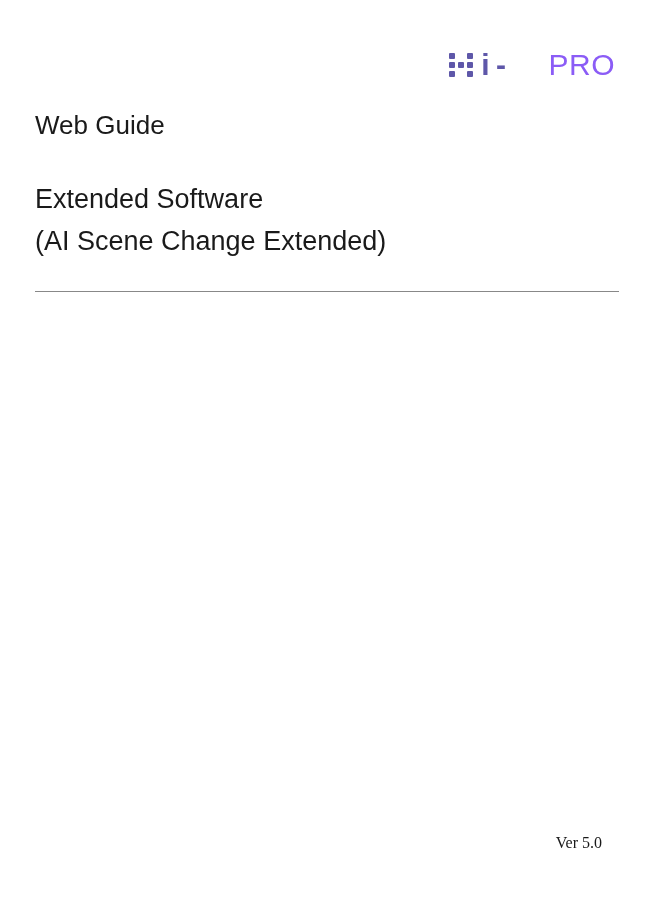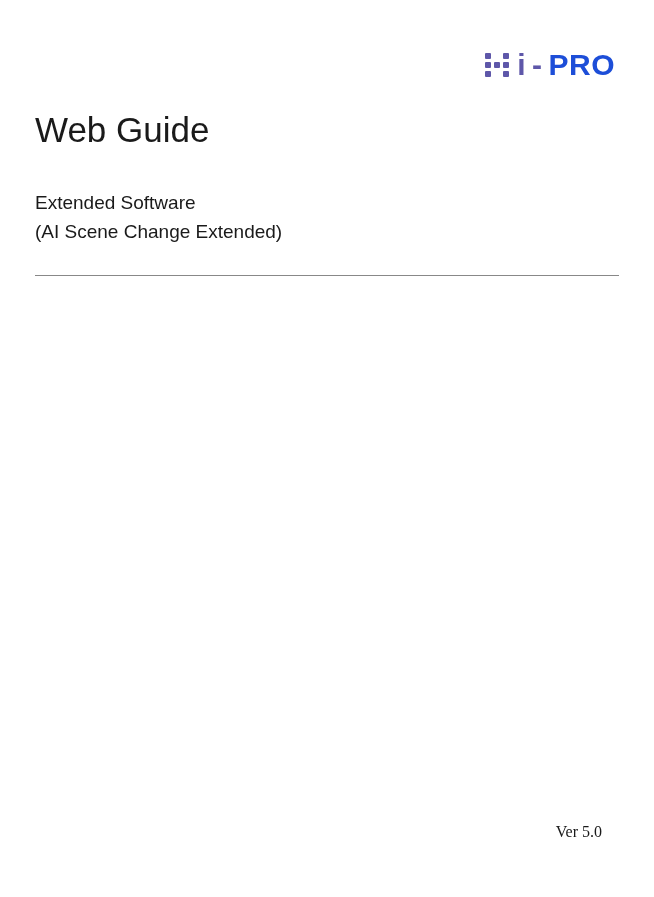--- a/index.html
+++ b/index.html
@@ -37,61 +37,62 @@
       width: 6px;
       height: 6px;
       background: #5e57a9;
       border-radius: 1px;
     }
     .dot.empty {
       background: transparent;
     }
     .logo-text {
       font-size: 30px;
-      font-weight: 700;
-      color: #1d4ed8;
+      font-weight: 400;
+      color: #8b5cf6;
       letter-spacing: 0.5px;
       line-height: 1;
+      margin-left: 36px;
     }
     .logo-i {
       font-size: 30px;
       font-weight: 800;
       color: #5e57a9;
       letter-spacing: 0.5px;
       line-height: 1;
     }
     .logo-dash {
       font-size: 30px;
       font-weight: 800;
       color: #5e57a9;
       letter-spacing: 0.5px;
       line-height: 1;
       margin: 0 2px;
     }
     .title-main {
-      font-size: 35px;
+      font-size: 26px;
       font-weight: 500;
       color: #1a1a1a;
       margin-bottom: 38px;
     }
     .title-sub {
-      font-size: 19px;
+      font-size: 27px;
       font-weight: 400;
       color: #1a1a1a;
       line-height: 1.55;
       margin-bottom: 28px;
     }
     .divider {
       border: none;
       border-top: 1px solid #888;
       margin: 0;
     }
     .version {
       position: absolute;
-      bottom: 56px;
+      bottom: 45px;
       right: 52px;
       font-size: 16px;
       font-weight: 400;
       color: #1a1a1a;
       font-family: "Times New Roman", serif;
     }
   </style>
 </head>
 <body>
 

